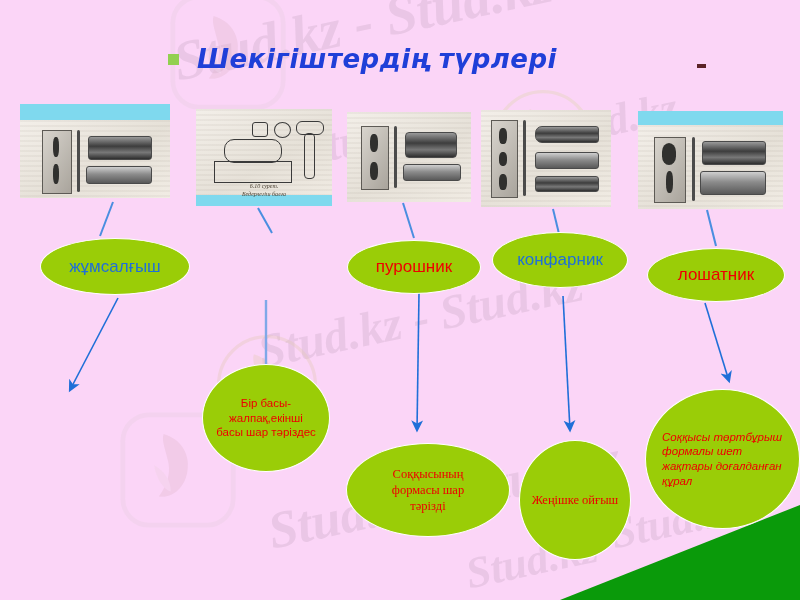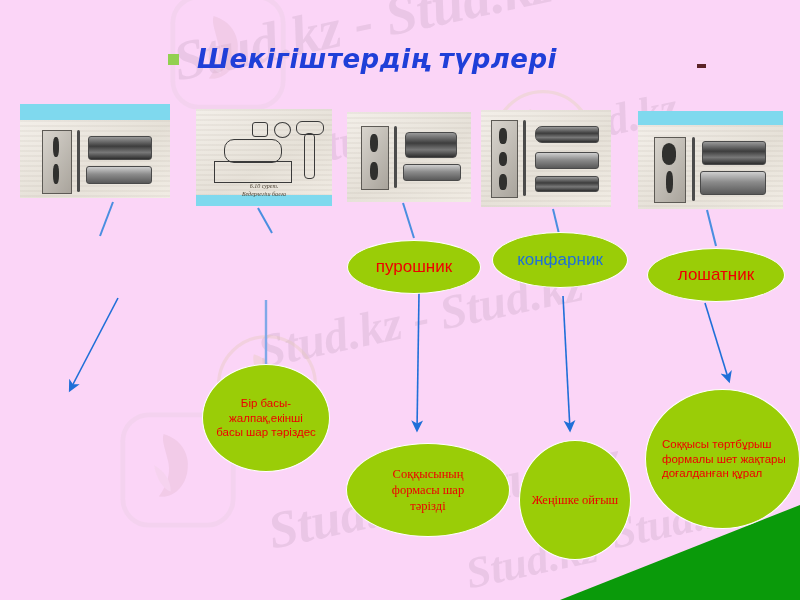--- a/index.html
+++ b/index.html
@@ -283,20 +283,23 @@
     <line x1="553" y1="209" x2="560" y2="238" stroke="#4a8ee0" stroke-width="2"></line>
     <line x1="707" y1="210" x2="716" y2="246" stroke="#4a8ee0" stroke-width="2"></line>
 
     <line x1="118" y1="298" x2="70" y2="390" stroke="#1f6fd8" stroke-width="1.6" marker-end="url(#ah)"></line>
     <line x1="266" y1="300" x2="266" y2="366" stroke="#7fa8e8" stroke-width="2.4"></line>
     <line x1="419" y1="293" x2="417" y2="430" stroke="#1f6fd8" stroke-width="1.6" marker-end="url(#ah)"></line>
     <line x1="563" y1="296" x2="570" y2="430" stroke="#1f6fd8" stroke-width="1.6" marker-end="url(#ah)"></line>
     <line x1="705" y1="303" x2="729" y2="381" stroke="#1f6fd8" stroke-width="1.6" marker-end="url(#ah)"></line>
   </svg>
 
+  <div class="node" style="left:40px; top:238px; width:150px; height:57px;">
+    <span class="n-name blue">жұмсалғыш</span>
+  </div>
 
 
   <div class="node" style="left:347px; top:240px; width:134px; height:54px;">
     <span class="n-name red">пурошник</span>
   </div>
 
   <div class="node" style="left:492px; top:232px; width:136px; height:56px;">
     <span class="n-name blue">конфарник</span>
   </div>
 
@@ -310,17 +313,17 @@
   </div>
 
   <div class="node" style="left:346px; top:443px; width:164px; height:94px;">
     <span class="desc-serif red" style="padding:0 32px;">Соққысының формасы шар тәрізді</span>
   </div>
 
   <div class="node" style="left:519px; top:440px; width:112px; height:120px;">
     <span class="desc-serif red" style="padding:0 10px;">Жеңішке ойғыш</span>
   </div>
 
-  <div class="node" style="left:645px; top:389px; width:155px; height:140px;">
+  <div class="node" style="left:645px; top:389px; width:155px; height:140px;font-style:italic;">
     <span class="desc red align-left" style="padding:0 12px 0 16px;">Соққысы төртбұрыш формалы шет жақтары доғалданған құрал</span>
   </div>
 
 </div>
 
 </body></html>

